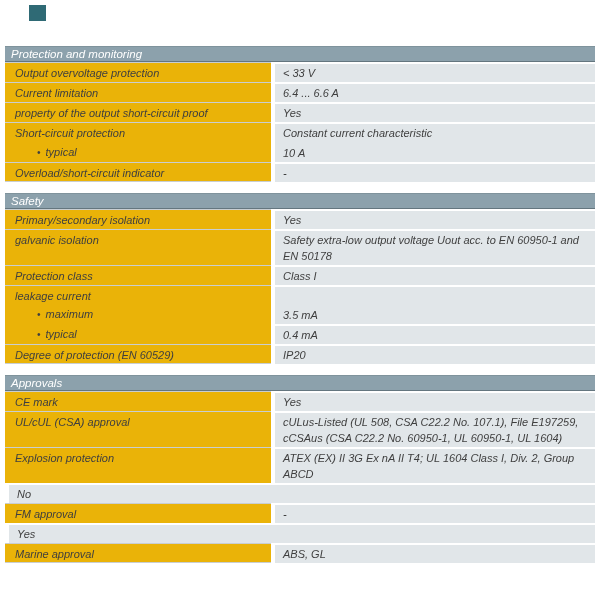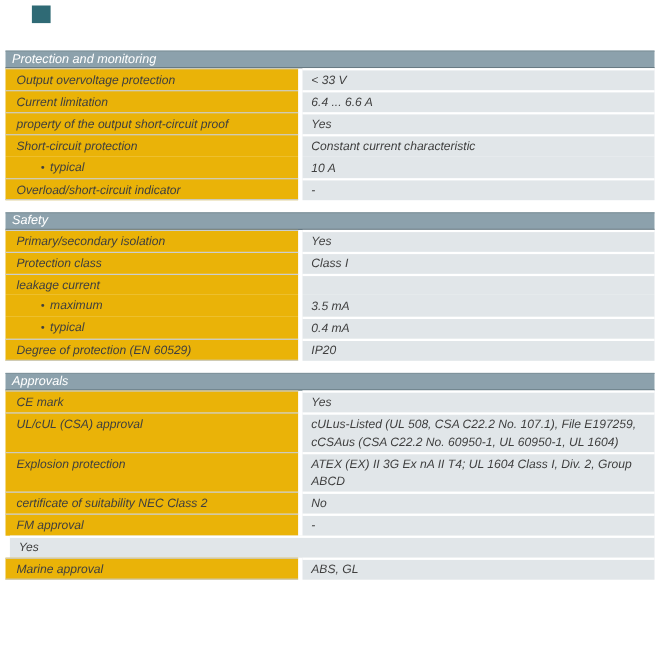--- a/index.html
+++ b/index.html
@@ -99,20 +99,24 @@
           <div class="cell-value">-</div>
         </div>
       </div>
       <div class="section">
         <div class="section-header">Safety</div>
         <div class="row">
           <div class="cell-label">Primary/secondary isolation</div>
           <div class="cell-value">Yes</div>
         </div>
         <div class="row">
+          <div class="cell-label">galvanic isolation</div>
+          <div class="cell-value">Safety extra-low output voltage Uout acc. to EN 60950-1 and EN 50178</div>
+        </div>
+        <div class="row">
           <div class="cell-label">Protection class</div>
           <div class="cell-value">Class I</div>
         </div>
         <div class="row">
           <div class="cell-label">leakage current</div>
           <div class="cell-value"></div>
         </div>
         <div class="row indent merge-up">
           <div class="cell-label"><span class="bullet">•</span><span>maximum</span></div>
           <div class="cell-value">3.5 mA</div>
@@ -134,21 +138,20 @@
         </div>
         <div class="row">
           <div class="cell-label">UL/cUL (CSA) approval</div>
           <div class="cell-value">cULus-Listed (UL 508, CSA C22.2 No. 107.1), File E197259, cCSAus (CSA C22.2 No. 60950-1, UL 60950-1, UL 1604)</div>
         </div>
         <div class="row">
           <div class="cell-label">Explosion protection</div>
           <div class="cell-value">ATEX (EX) II 3G Ex nA II T4; UL 1604 Class I, Div. 2, Group ABCD</div>
         </div>
         <div class="row">
-          <div class="cell-label">certificate of suitability NEC Class 2</div>
           <div class="cell-value">No</div>
         </div>
         <div class="row">
           <div class="cell-label">FM approval</div>
           <div class="cell-value">-</div>
         </div>
         <div class="row">
           <div class="cell-value">Yes</div>
         </div>
         <div class="row">

